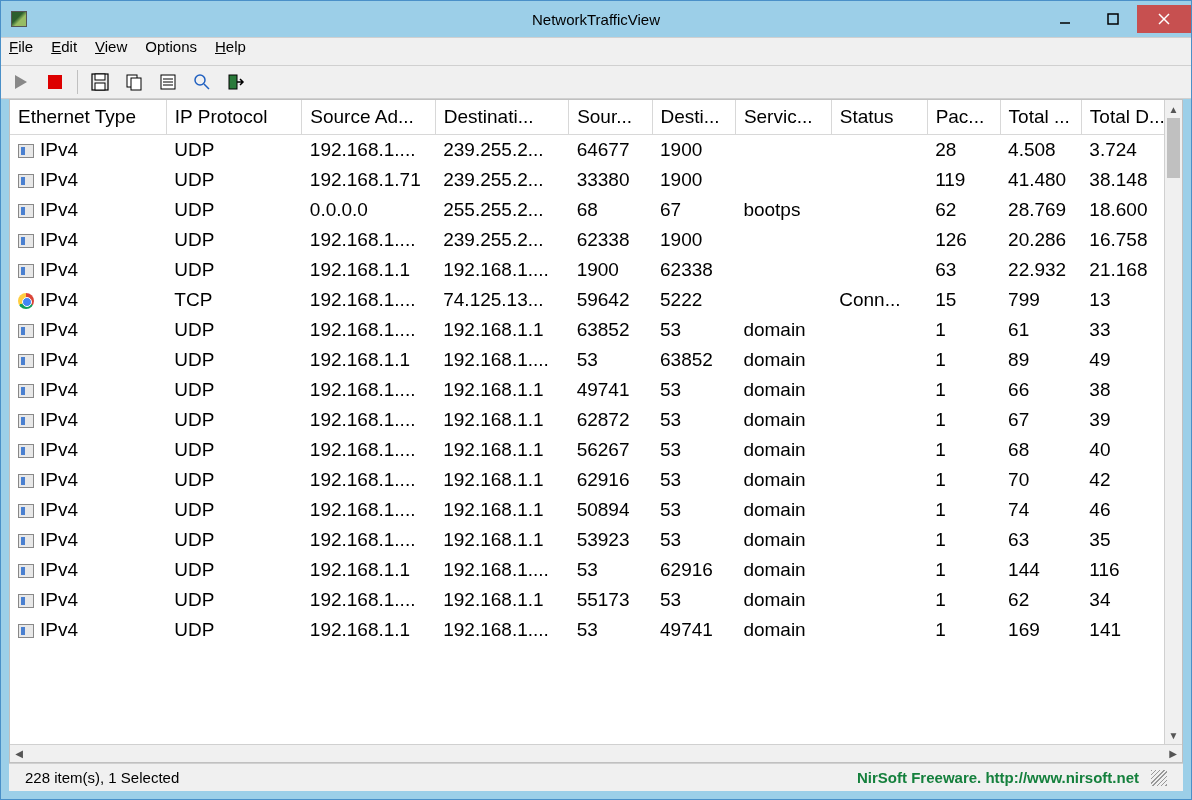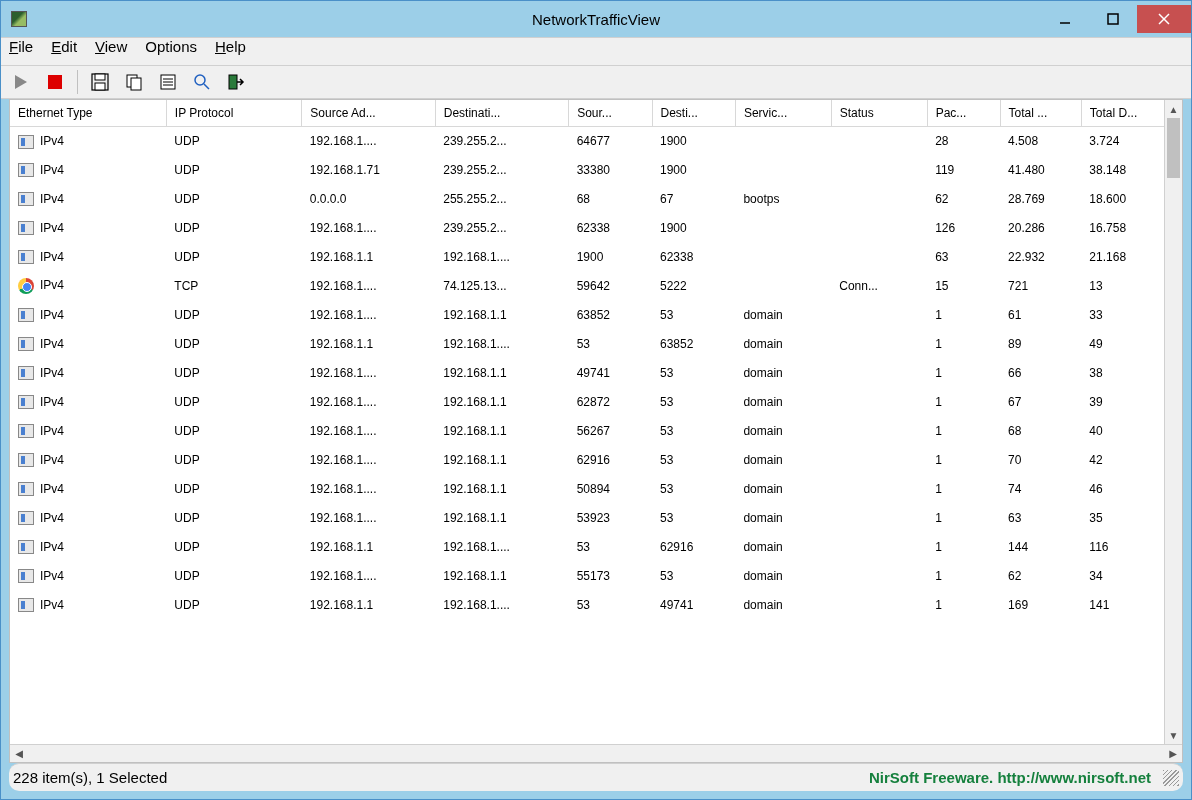--- a/index.html
+++ b/index.html
@@ -113,21 +113,21 @@
 }
 .table-wrap {
   flex: 1;
   overflow: hidden;
   position: relative;
 }
 table {
   border-collapse: collapse;
   width: 100%;
   table-layout: fixed;
-  font-size: 12px;
+  font-size: 19px;
 }
 thead th {
   text-align: left;
   font-weight: normal;
   background: #fff;
   border-right: 1px solid #d8d8d8;
   border-bottom: 1px solid #d8d8d8;
   padding: 6px 8px;
   white-space: nowrap;
   overflow: hidden;
@@ -212,24 +212,23 @@
   font-size: 10px;
   color: #555;
 }
 .hscroll-right { margin-left: auto; }
 .statusbar {
   height: 28px;
   background: #f0f0f0;
   border-top: 1px solid #d0d0d0;
   display: flex;
   align-items: center;
-  padding: 0 4px;
+  padding: 0 16px;
   margin: 0 8px 8px 8px;
   font-size: 15px;
-  border-radius: 10px;
 }
 .status-right {
   margin-left: auto;
   color: #15803d;
   font-weight: bold;
 }
 .resize-grip {
   width: 16px; height: 16px;
   margin-left: 12px;
   background: repeating-linear-gradient(135deg, #999 0 1px, transparent 1px 3px);
@@ -414,21 +413,21 @@
             <tr>
               <td><span class="chrome-icon"></span><span>IPv4</span></td>
               <td>TCP</td>
               <td>192.168.1....</td>
               <td>74.125.13...</td>
               <td>59642</td>
               <td>5222</td>
               <td></td>
               <td>Conn...</td>
               <td>15</td>
-              <td>721</td>
+              <td>799</td>
               <td>13</td>
             </tr>
             <tr>
               <td><span class="row-icon"></span><span>IPv4</span></td>
               <td>UDP</td>
               <td>192.168.1....</td>
               <td>192.168.1.1</td>
               <td>63852</td>
               <td>53</td>
               <td>domain</td>

